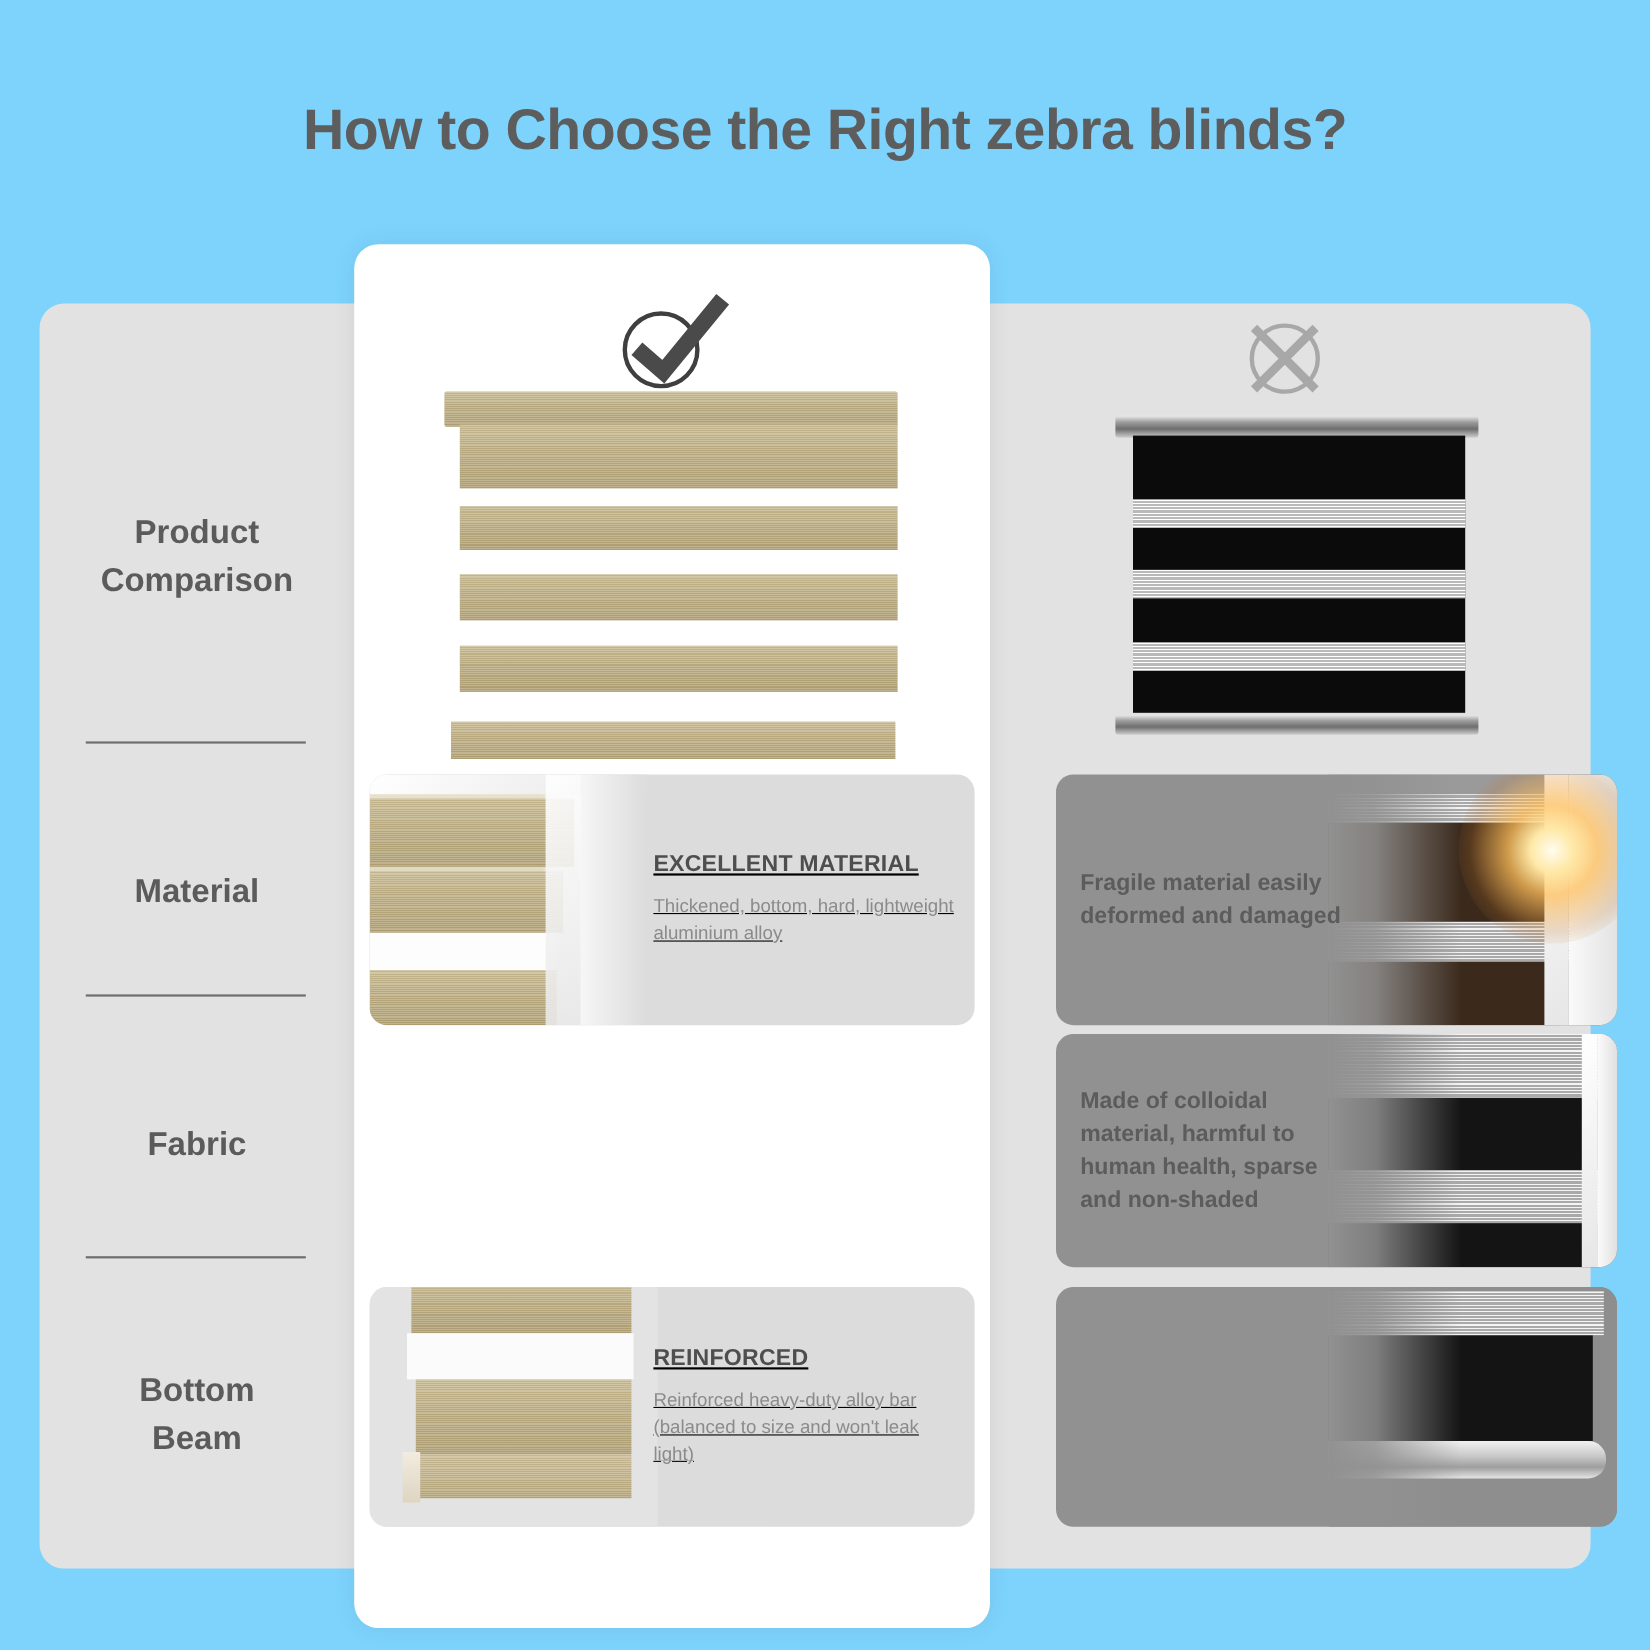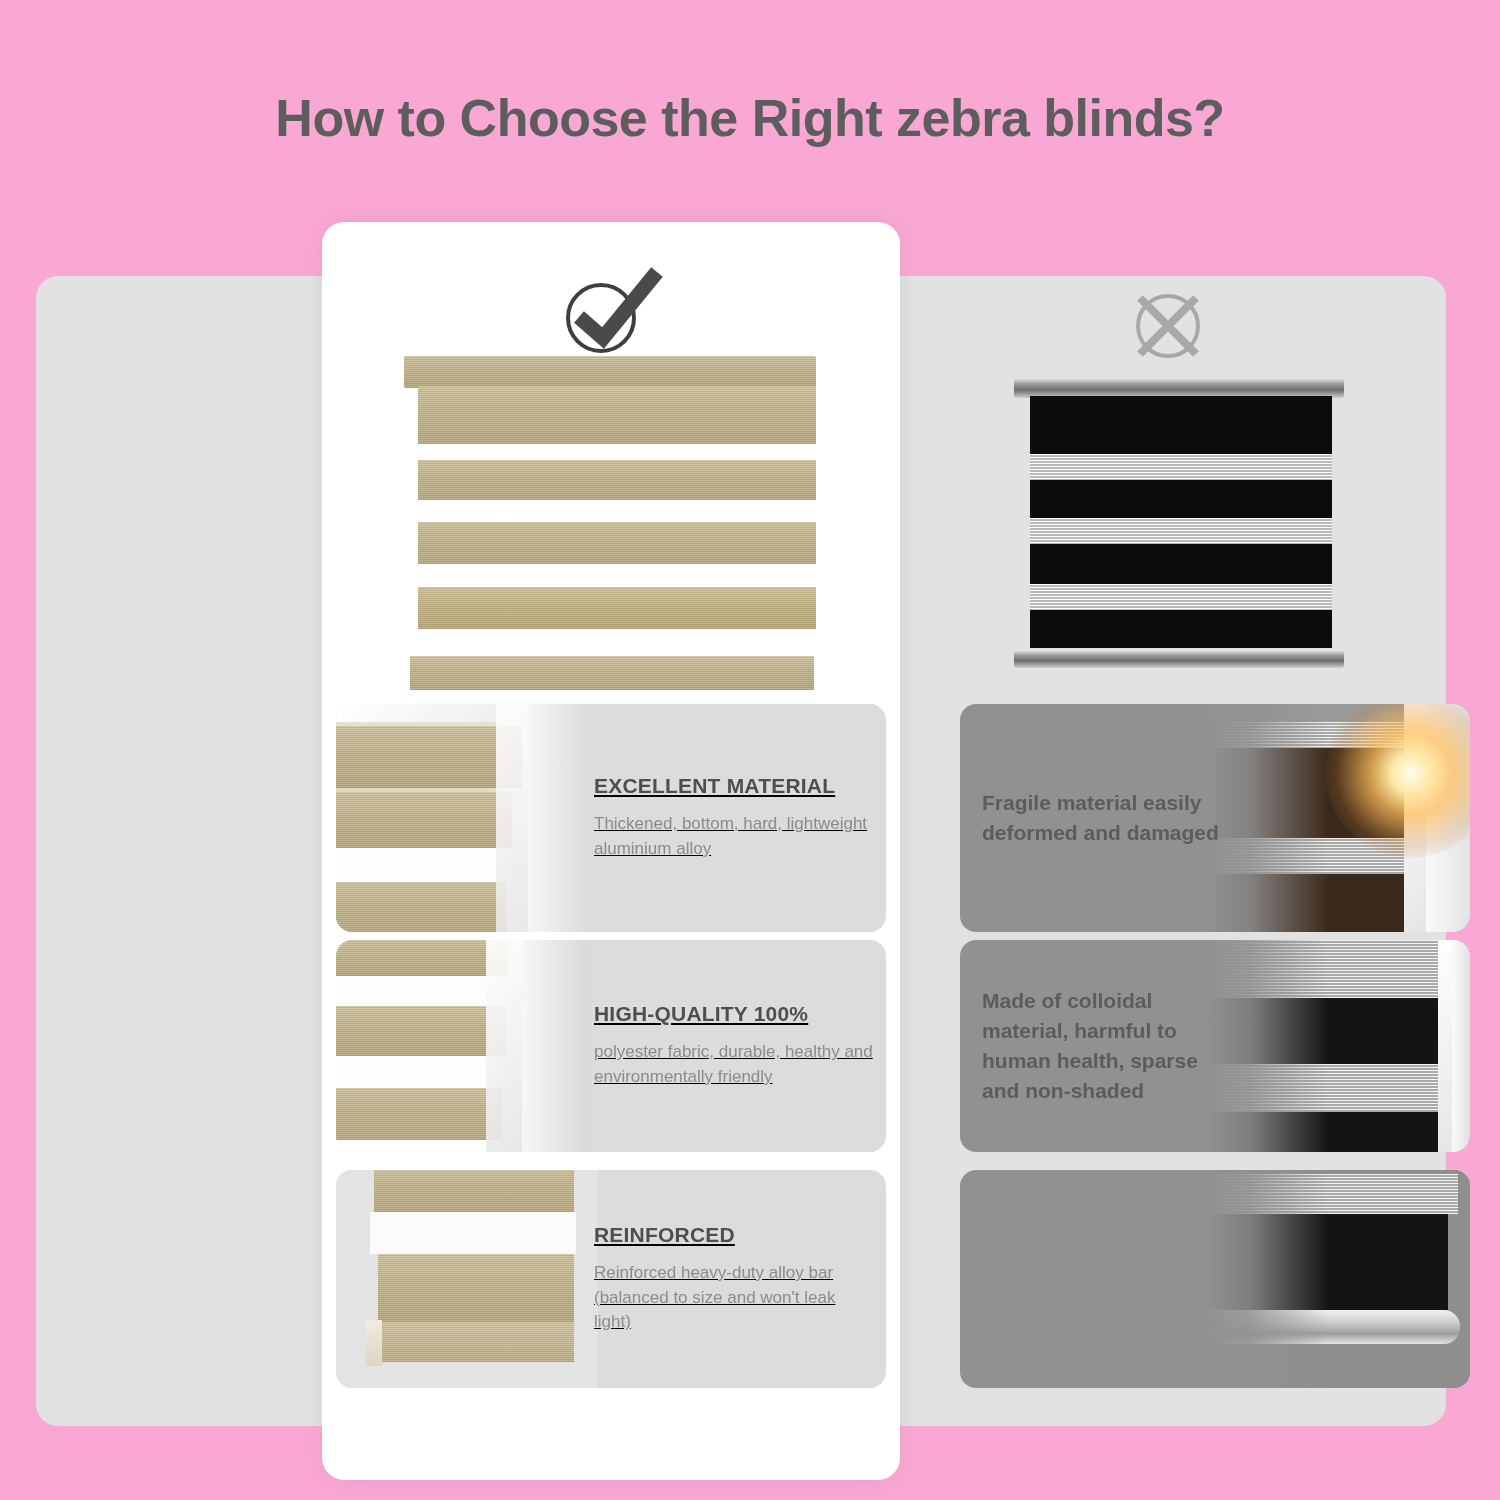--- a/index.html
+++ b/index.html
@@ -2,21 +2,21 @@
 <html><head>
 <meta charset="utf-8">
 <style>
   * { box-sizing: border-box; margin: 0; padding: 0; }
   html, body {
     width: 1500px; height: 1500px;
     background: #f5f5f5;
     font-family: "Liberation Sans", sans-serif;
     overflow: hidden;
   }
-  .page { position: relative; width: 1500px; height: 1500px; background: #f9a8d4; }
+  .page { position: relative; width: 1500px; height: 1500px; background: #7dd3fc; }
 
   
   .title {
     position: absolute; left: 0; top: 88px; width: 1500px;
     text-align: center;
     font-size: 52px; font-weight: bold; color: #5d5d5d;
     letter-spacing: -0.5px;
   }
 
   
@@ -145,20 +145,39 @@
 <body>
 
 <div class="page">
 
   <div class="title">How to Choose the Right zebra blinds?</div>
 
   <div class="left-panel"></div>
 
   <div class="center-card"></div>
 
+  <div class="sidebar">
+    <div class="side-row r0">
+      <span style="white-space:pre-line">Product
+Comparison</span>
+    </div>
+    <div class="side-div d0"></div>
+    <div class="side-row r1">
+      <span style="white-space:pre-line">Material</span>
+    </div>
+    <div class="side-div d1"></div>
+    <div class="side-row r2">
+      <span style="white-space:pre-line">Fabric</span>
+    </div>
+    <div class="side-div d2"></div>
+    <div class="side-row r3">
+      <span style="white-space:pre-line">Bottom
+Beam</span>
+    </div>
+  </div>
 
   <div class="tick-wrap">
     <svg width="130" height="96" viewBox="0 0 130 96">
       <circle cx="56" cy="56" r="33" fill="none" stroke="#3f3f3f" stroke-width="4"></circle>
       <path d="M34 55 L58 76 L112 10" fill="none" stroke="#4a4a4a" stroke-width="15" stroke-linejoin="miter"></path>
     </svg>
   </div>
 
   <div class="cross-wrap">
     <svg width="100" height="88" viewBox="0 0 100 88">
@@ -214,37 +233,20 @@
       <div class="whiteframe" style="left:196px; top:0; width:22px; height:228px;"></div>
       <div class="whiteframe" style="left:218px; top:0; width:44px; height:228px; background:linear-gradient(90deg,#fafafa,#e3e3e3);"></div>
       <div class="sunburst" style="left:118px; top:-16px; width:170px; height:170px;"></div>
       <div class="fade-l"></div>
     </div>
     <div class="f-text r">
       <div class="f-neg">Fragile material easily deformed and damaged</div>
     </div>
   </div>
 
-  <div class="f-card left row2">
-    <div class="f-img l">
-      <div class="frame-photo" style="background:#f4f4f4;"></div>
-      <div class="slat-abs wood wood-tex" style="top:0; width:172px; height:36px;"></div>
-      <div class="sheer-white" style="top:36px; width:168px; height:30px;"></div>
-      <div class="slat-abs wood wood-tex" style="top:66px; width:170px; height:50px;"></div>
-      <div class="sheer-white" style="top:116px; width:166px; height:32px;"></div>
-      <div class="slat-abs wood wood-tex" style="top:148px; width:166px; height:52px;"></div>
-      <div class="sheer-white" style="top:200px; width:164px; height:12px;"></div>
-      <div class="whiteframe" style="left:150px; top:0; width:36px; height:212px; opacity:.92;"></div>
-      <div class="whiteframe" style="left:186px; top:0; width:66px; height:212px; background:linear-gradient(90deg,#f7f7f7,#d9d9d9);"></div>
-    </div>
-    <div class="f-text l">
-      <div class="f-head">HIGH-QUALITY 100%</div>
-      <div class="f-body">polyester fabric, durable, healthy and environmentally friendly</div>
-    </div>
-  </div>
 
   <div class="f-card right row2">
     <div class="f-img r">
       <div class="dark-photo"></div>
       <div class="dk-sheer" style="left:0; top:0; width:262px; height:58px;"></div>
       <div class="dk-stripe" style="left:0; top:58px; width:244px; height:66px;"></div>
       <div class="dk-sheer" style="left:0; top:124px; width:262px; height:48px;"></div>
       <div class="dk-stripe" style="left:0; top:172px; width:244px; height:40px;"></div>
       <div class="whiteframe" style="left:230px; top:0; width:14px; height:212px;"></div>
       <div class="whiteframe" style="left:244px; top:0; width:18px; height:212px; background:linear-gradient(90deg,#fbfbfb,#e0e0e0);"></div>

